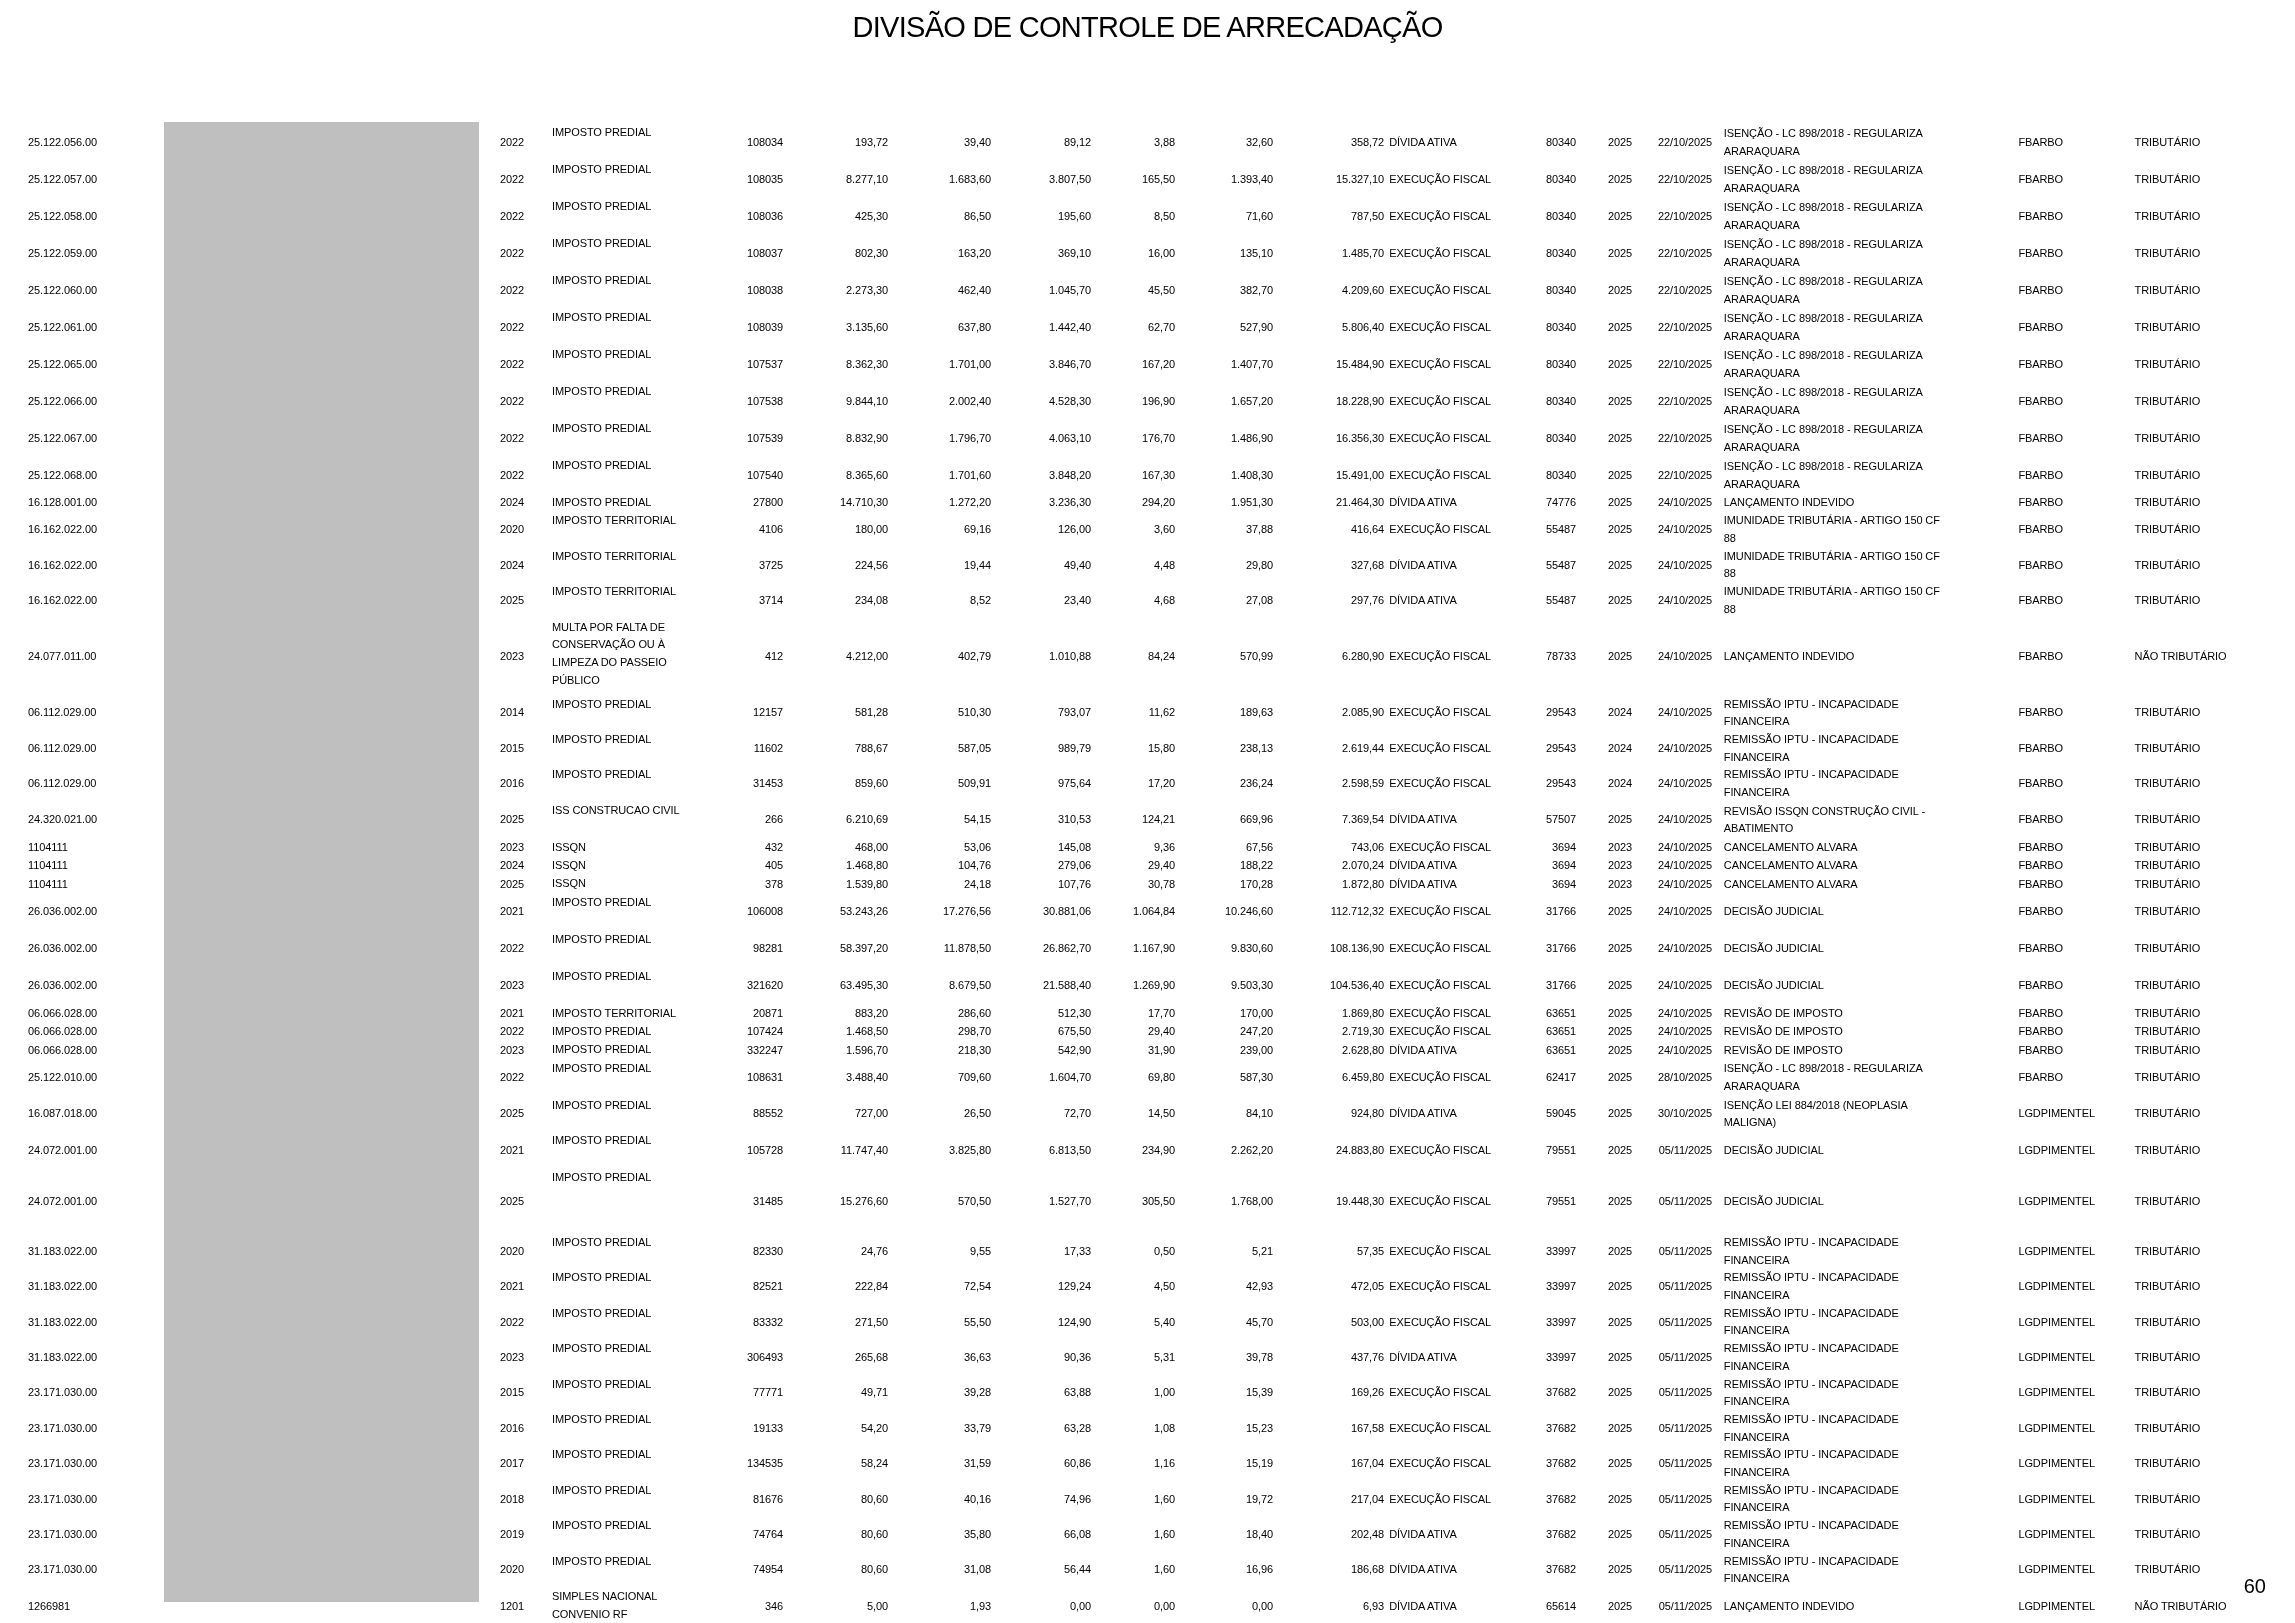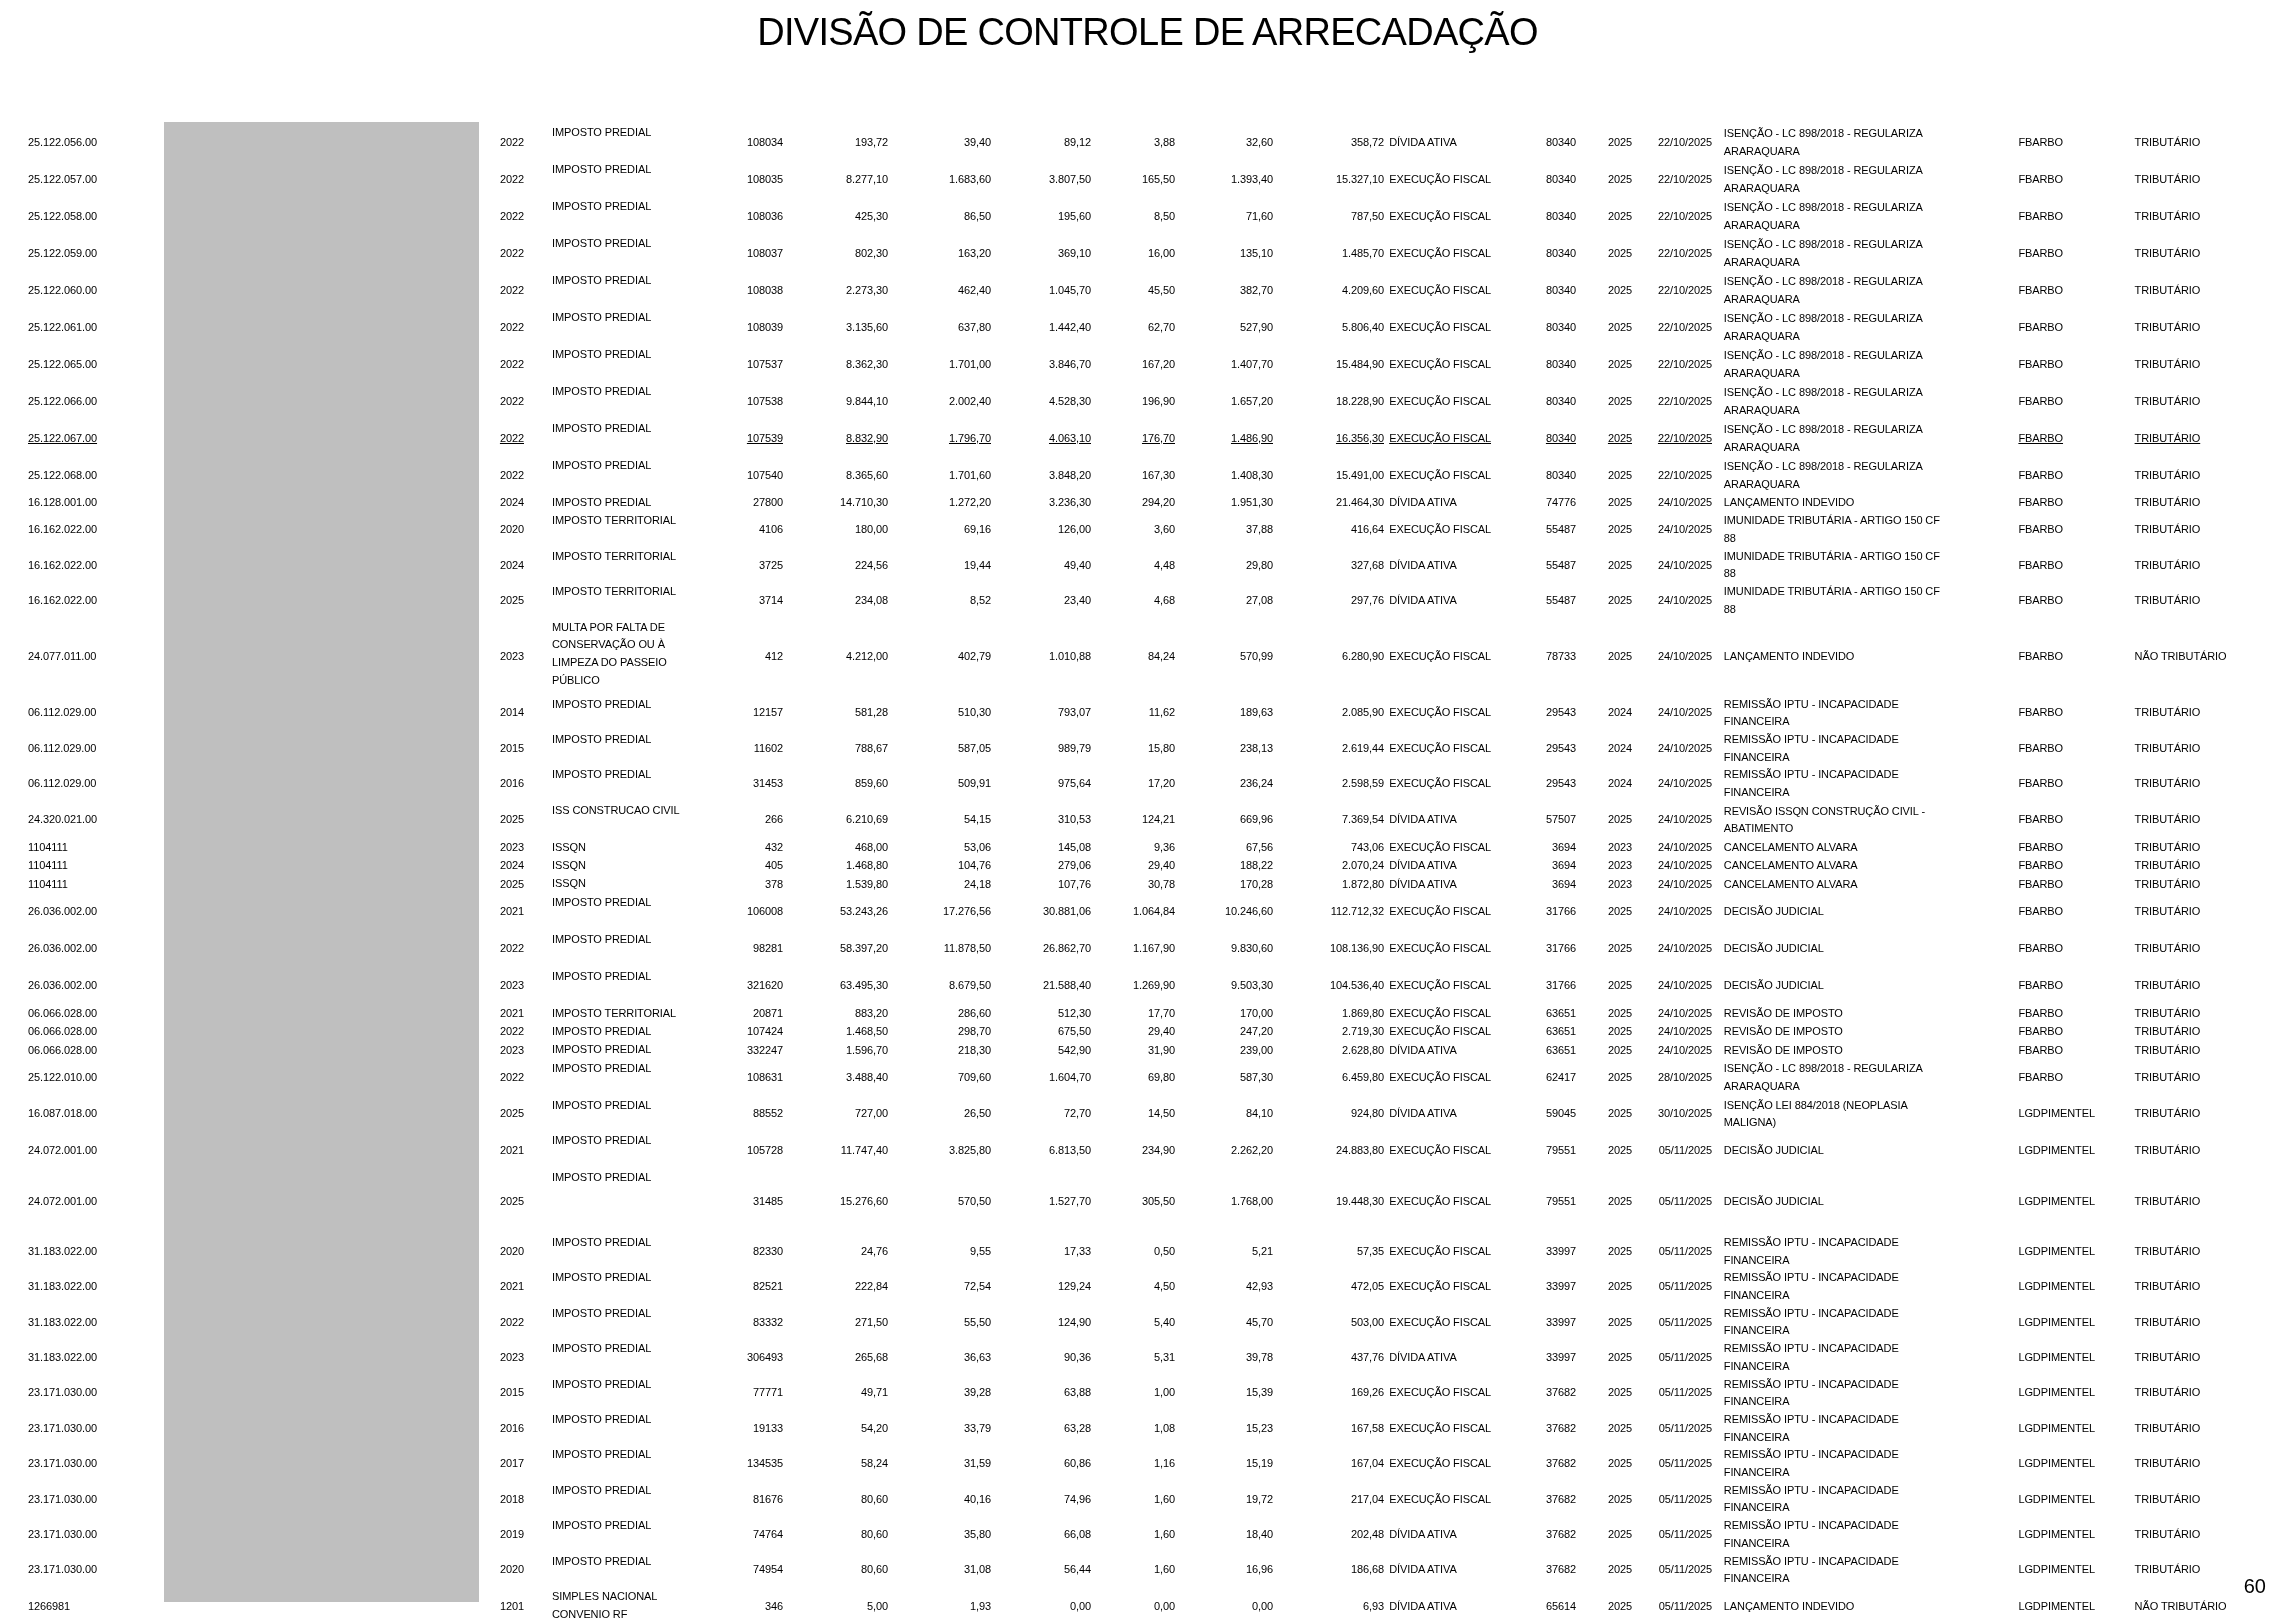--- a/index.html
+++ b/index.html
@@ -2,21 +2,21 @@
 <html style="font-size:10.5px"><head>
 <meta charset="utf-8">
 <style>
   html,body{margin:0;padding:0}
   body{
     width:2295px;height:1623px;position:relative;overflow:hidden;
     background:#ffffff;color:#000;
     font-family:"Liberation Sans",sans-serif;
   }
   .titles{position:absolute;top:10.5px;left:0;width:2295px;text-align:center}
-  .title{font-size:38px;letter-spacing:-0.7px;white-space:nowrap}
+  .title{font-size:29px;letter-spacing:-0.7px;white-space:nowrap}
   .subtitle{font-size:22px;margin-top:6.5px;letter-spacing:-0.3px;white-space:nowrap}
 
   .gray-col{position:absolute;left:164px;top:122px;width:315px;height:1480px;background:#bfbfbf}
 
   #table-body{position:absolute;top:124px;left:0;width:2295px}
   .row{
     display:grid;
     grid-template-columns:141px 347px 36px 203px 56px 105px 103px 100px 84px 98px 111px 150px 42px 56px 80px 290px 111px 183px;
     align-items:center;
     font-size:11px;line-height:17.7px;letter-spacing:-0.1px;
@@ -196,21 +196,21 @@
     <div class="c r">1.657,20</div>
     <div class="c r">18.228,90</div>
     <div class="c status">EXECUÇÃO FISCAL</div>
     <div class="c r">80340</div>
     <div class="c r">2025</div>
     <div class="c r">22/10/2025</div>
     <div class="c reason"><span>ISENÇÃO - LC 898/2018 - REGULARIZA ARARAQUARA</span></div>
     <div class="c user">FBARBO</div>
     <div class="c type">TRIBUTÁRIO</div>
   </div>
-    <div class="row" style="min-height: 37px; text-decoration: underline;">
+    <div class="row" style="min-height: 37px;">
     <div class="c code">25.122.067.00</div>
     <div class="c"></div>
     <div class="c r">2022</div>
     <div class="c tax"><span>IMPOSTO PREDIAL</span></div>
     <div class="c r">107539</div>
     <div class="c r">8.832,90</div>
     <div class="c r">1.796,70</div>
     <div class="c r">4.063,10</div>
     <div class="c r">176,70</div>
     <div class="c r">1.486,90</div>

